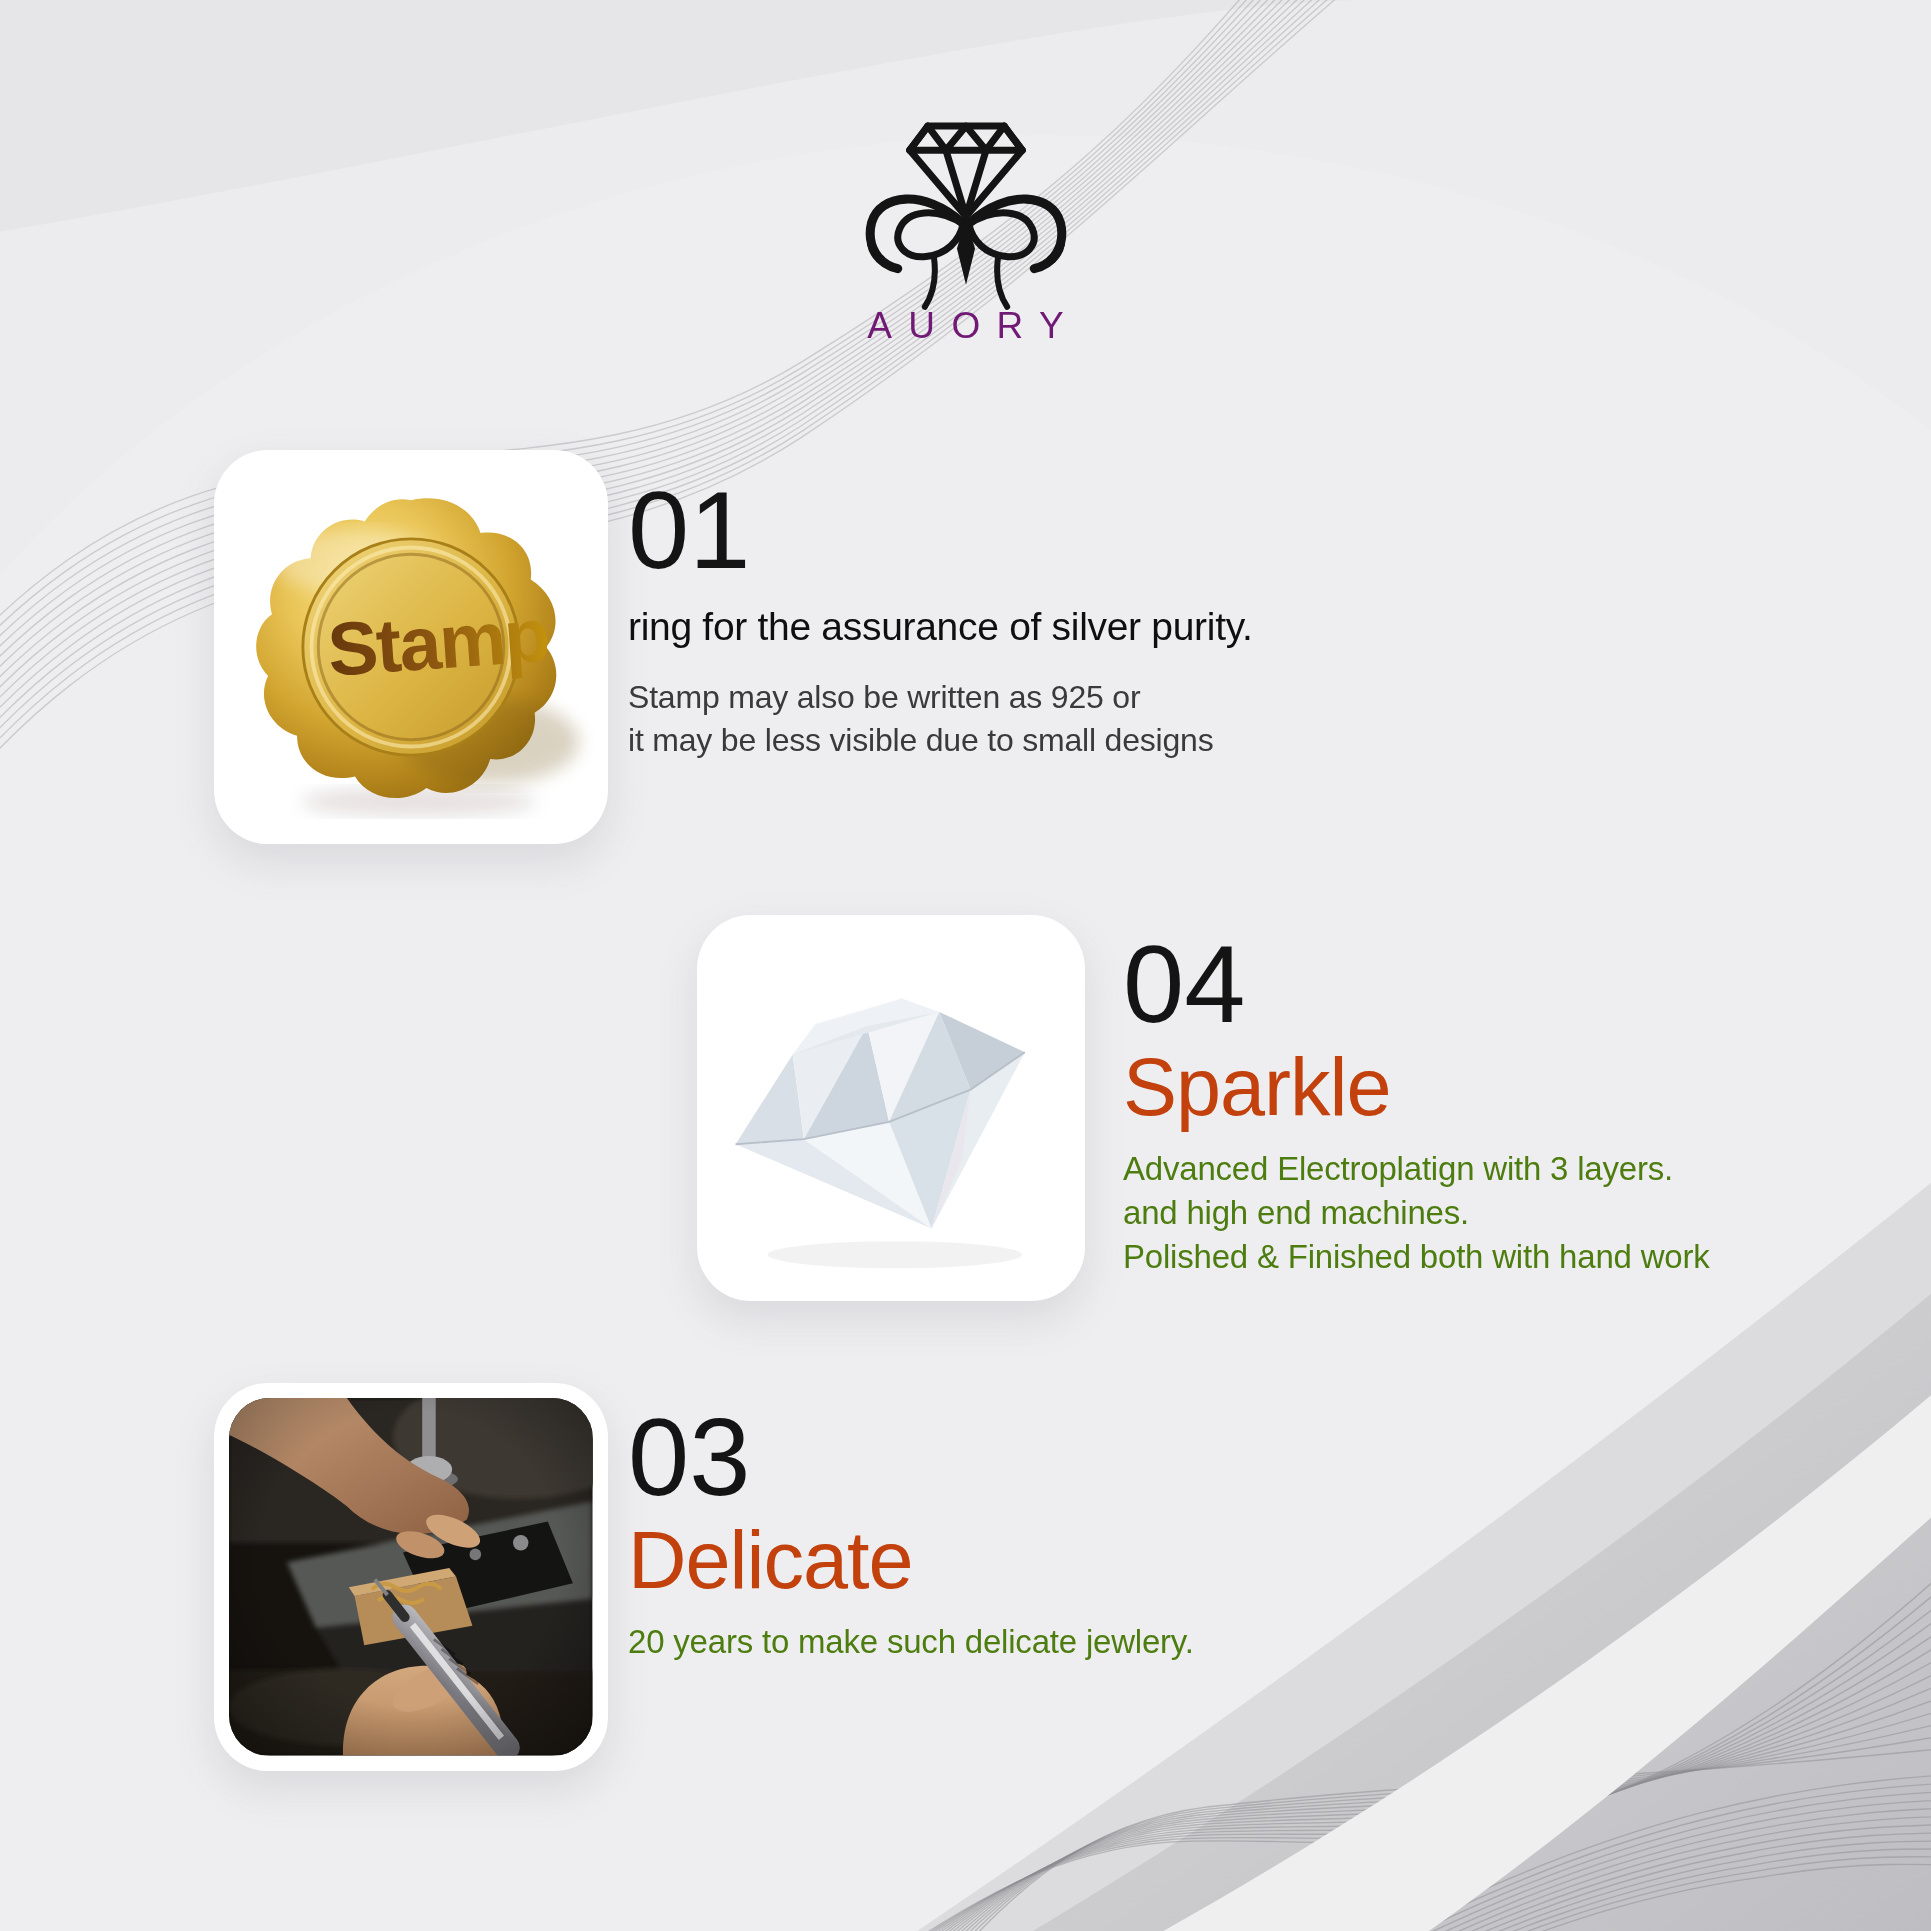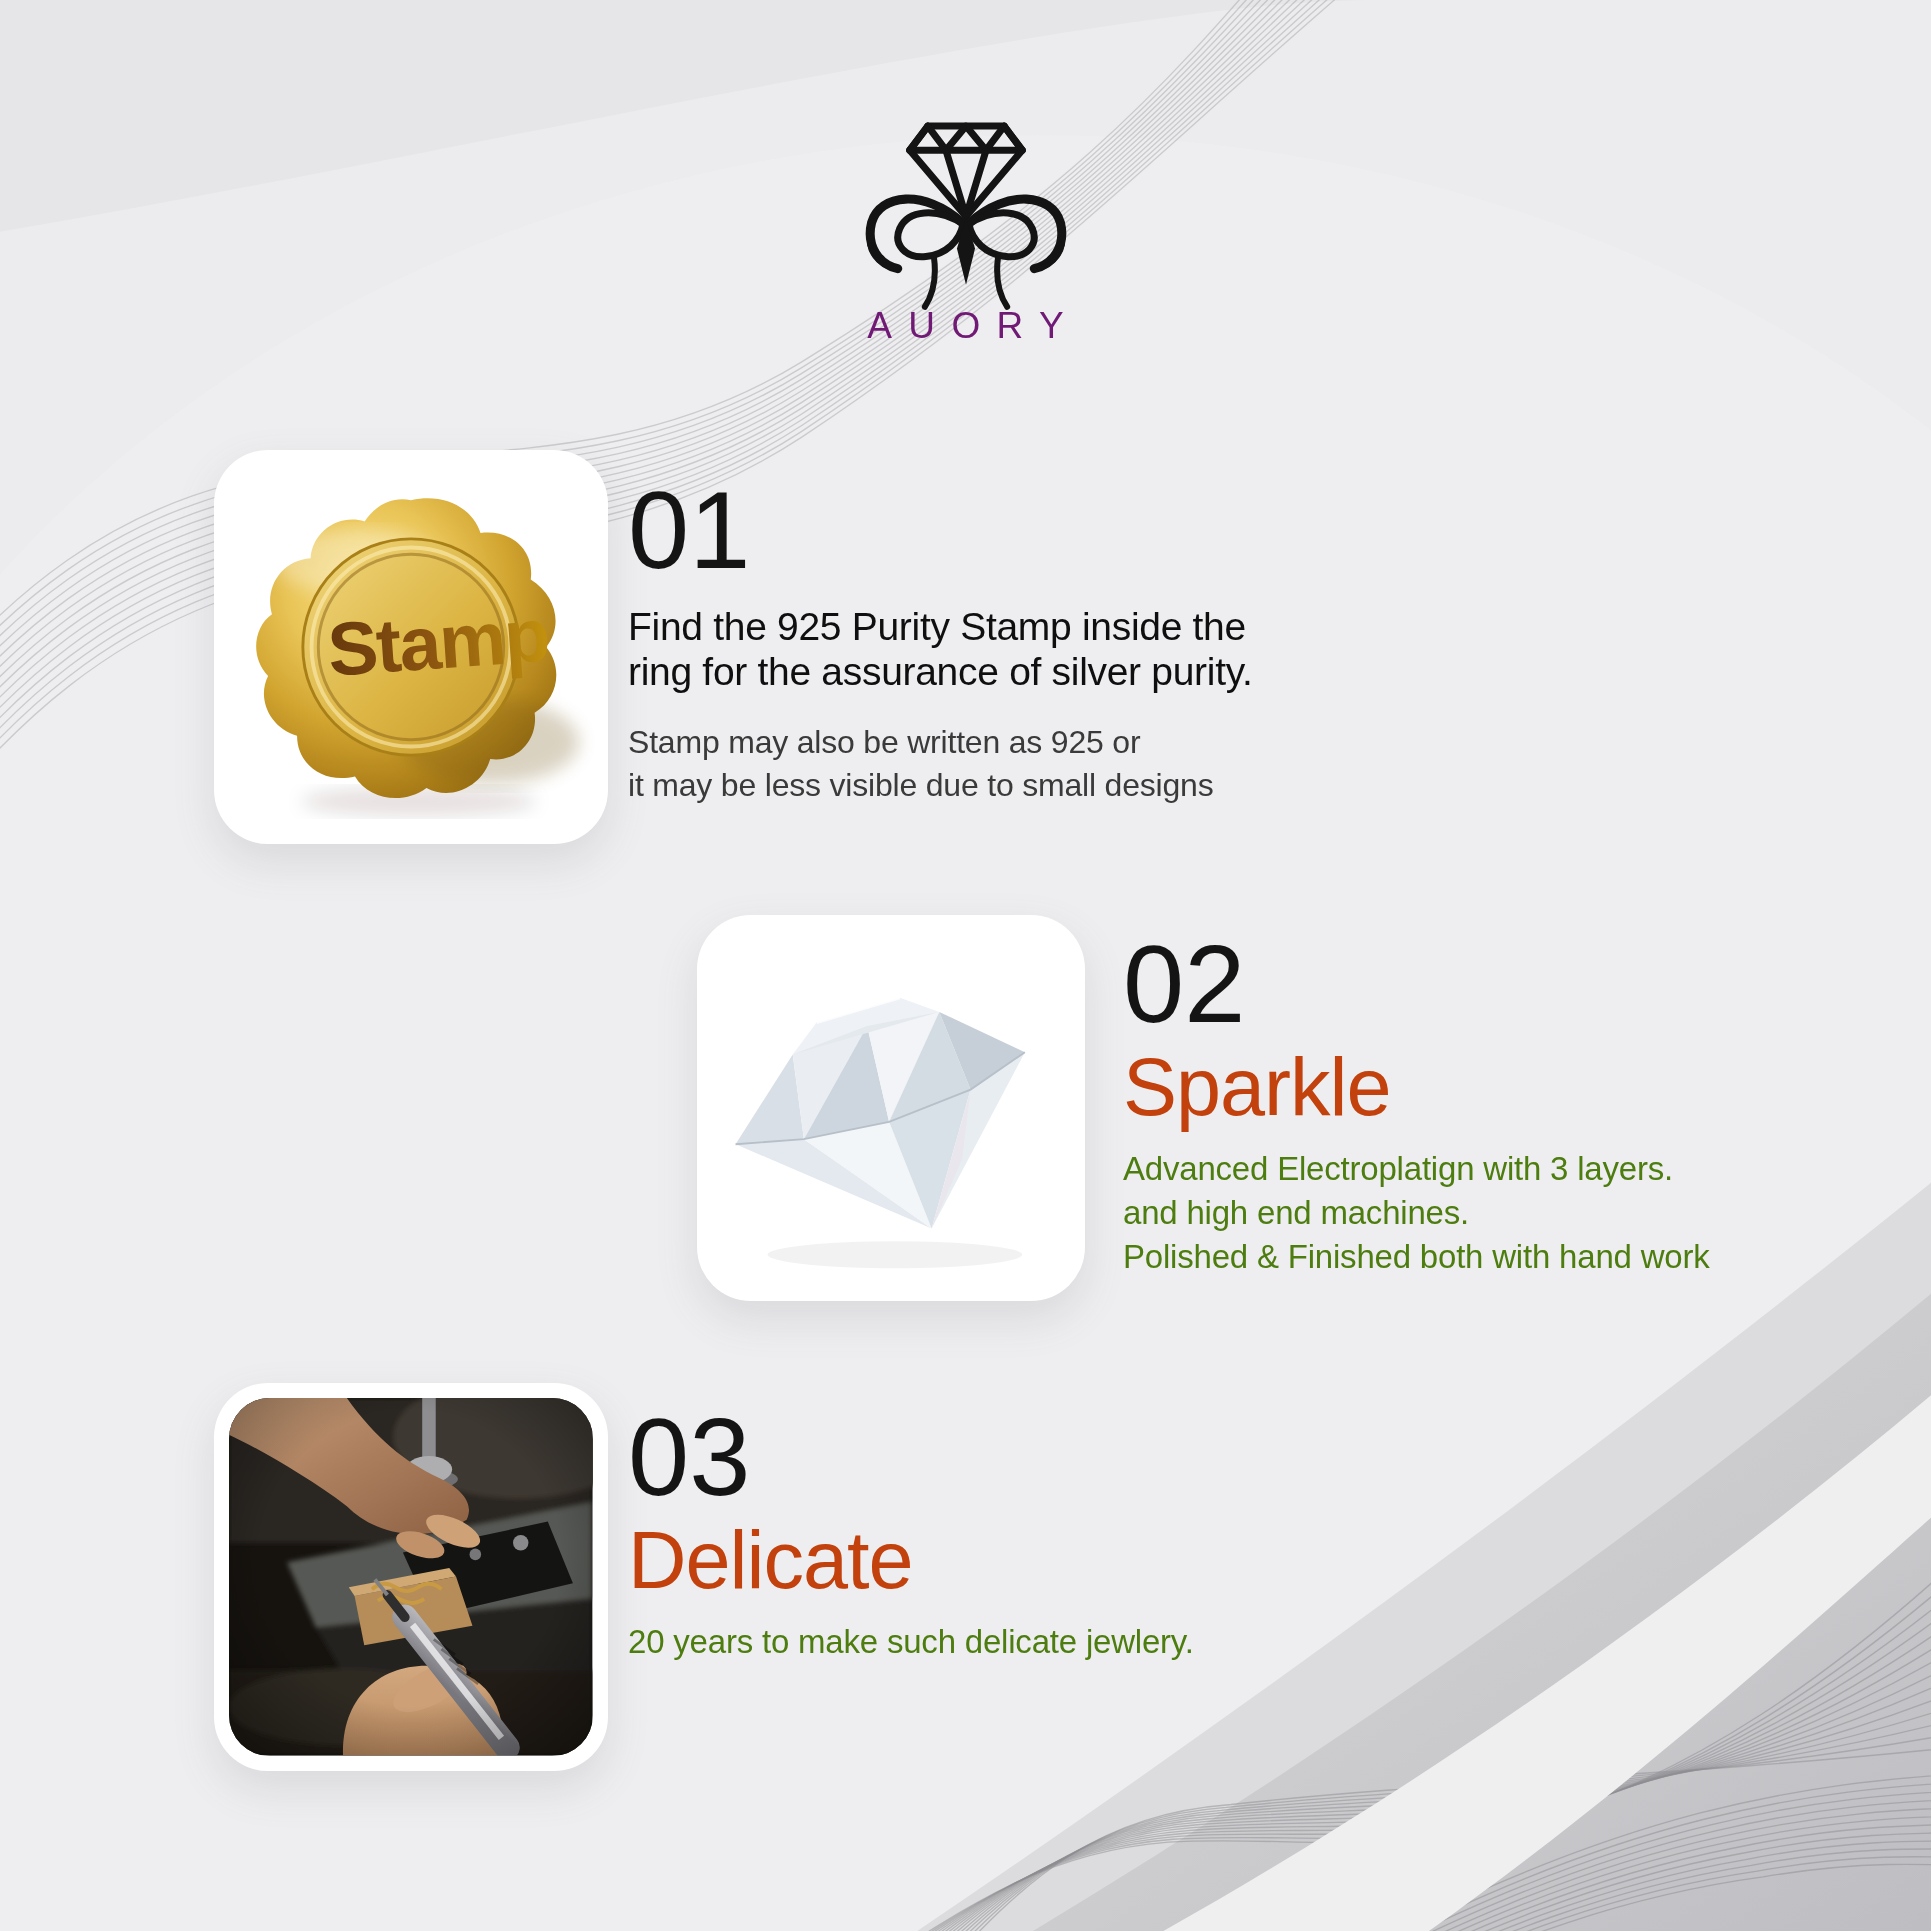--- a/index.html
+++ b/index.html
@@ -157,21 +157,20 @@
       <ellipse cx="286" cy="302" rx="92" ry="44" fill="#6d4f0c" opacity=".25" filter="url(#soft1)"></ellipse>
       <circle cx="204" cy="204" r="112" fill="url(#circG)" stroke="#a97f18" stroke-width="3"></circle>
       <circle cx="204" cy="204" r="103" fill="none" stroke="rgba(255,240,185,.55)" stroke-width="4"></circle>
       <circle cx="204" cy="204" r="96" fill="none" stroke="rgba(140,100,22,.5)" stroke-width="3"></circle>
       <text x="118" y="228" font-size="78" font-weight="bold" letter-spacing="-2" transform="rotate(-4 204 204)" fill="url(#txtG)">Stamp</text>
     </svg>
   </div>
   <div class="step-text" id="text1">
     <div class="num">01</div>
     <div class="title">
-      <span class="line">Find the 925 Purity Stamp inside the</span>
       <span class="line">ring for the assurance of silver purity.</span>
     </div>
     <div class="note">
       <span class="line">Stamp may also be written as 925 or</span>
       <span class="line">it may be less visible due to small designs</span>
     </div>
   </div>
 
   <div class="card" id="card2">
     <svg viewBox="0 0 402 400">
@@ -190,21 +189,21 @@
         <polygon points="198,214 288,202 214,332" fill="#d9e1e8"></polygon>
         <polygon points="288,202 352,178 214,332" fill="#e8edf2"></polygon>
         <polygon points="108,210 160,270 214,332" fill="#cfe4f2" opacity=".4"></polygon>
         <polygon points="288,202 262,270 214,332" fill="#ecd9e6" opacity=".35"></polygon>
         <polyline points="38,198 108,210 198,214 288,202 352,178" fill="none" stroke="#b7c0c9" stroke-width="2"></polyline>
         <polyline points="150,96 240,92" fill="none" stroke="#ffffff" stroke-width="3" opacity=".8"></polyline>
       </g>
     </svg>
   </div>
   <div class="step-text" id="text2">
-    <div class="num">02</div>
+    <div class="num">04</div>
     <div class="word">Sparkle</div>
     <div class="desc">
       <span class="line">Advanced Electroplatign with 3 layers.</span>
       <span class="line">and high end machines.</span>
       <span class="line">Polished &amp; Finished both with hand work</span>
     </div>
   </div>
 
   <div class="card" id="card3">
     <div class="photo-clip">

